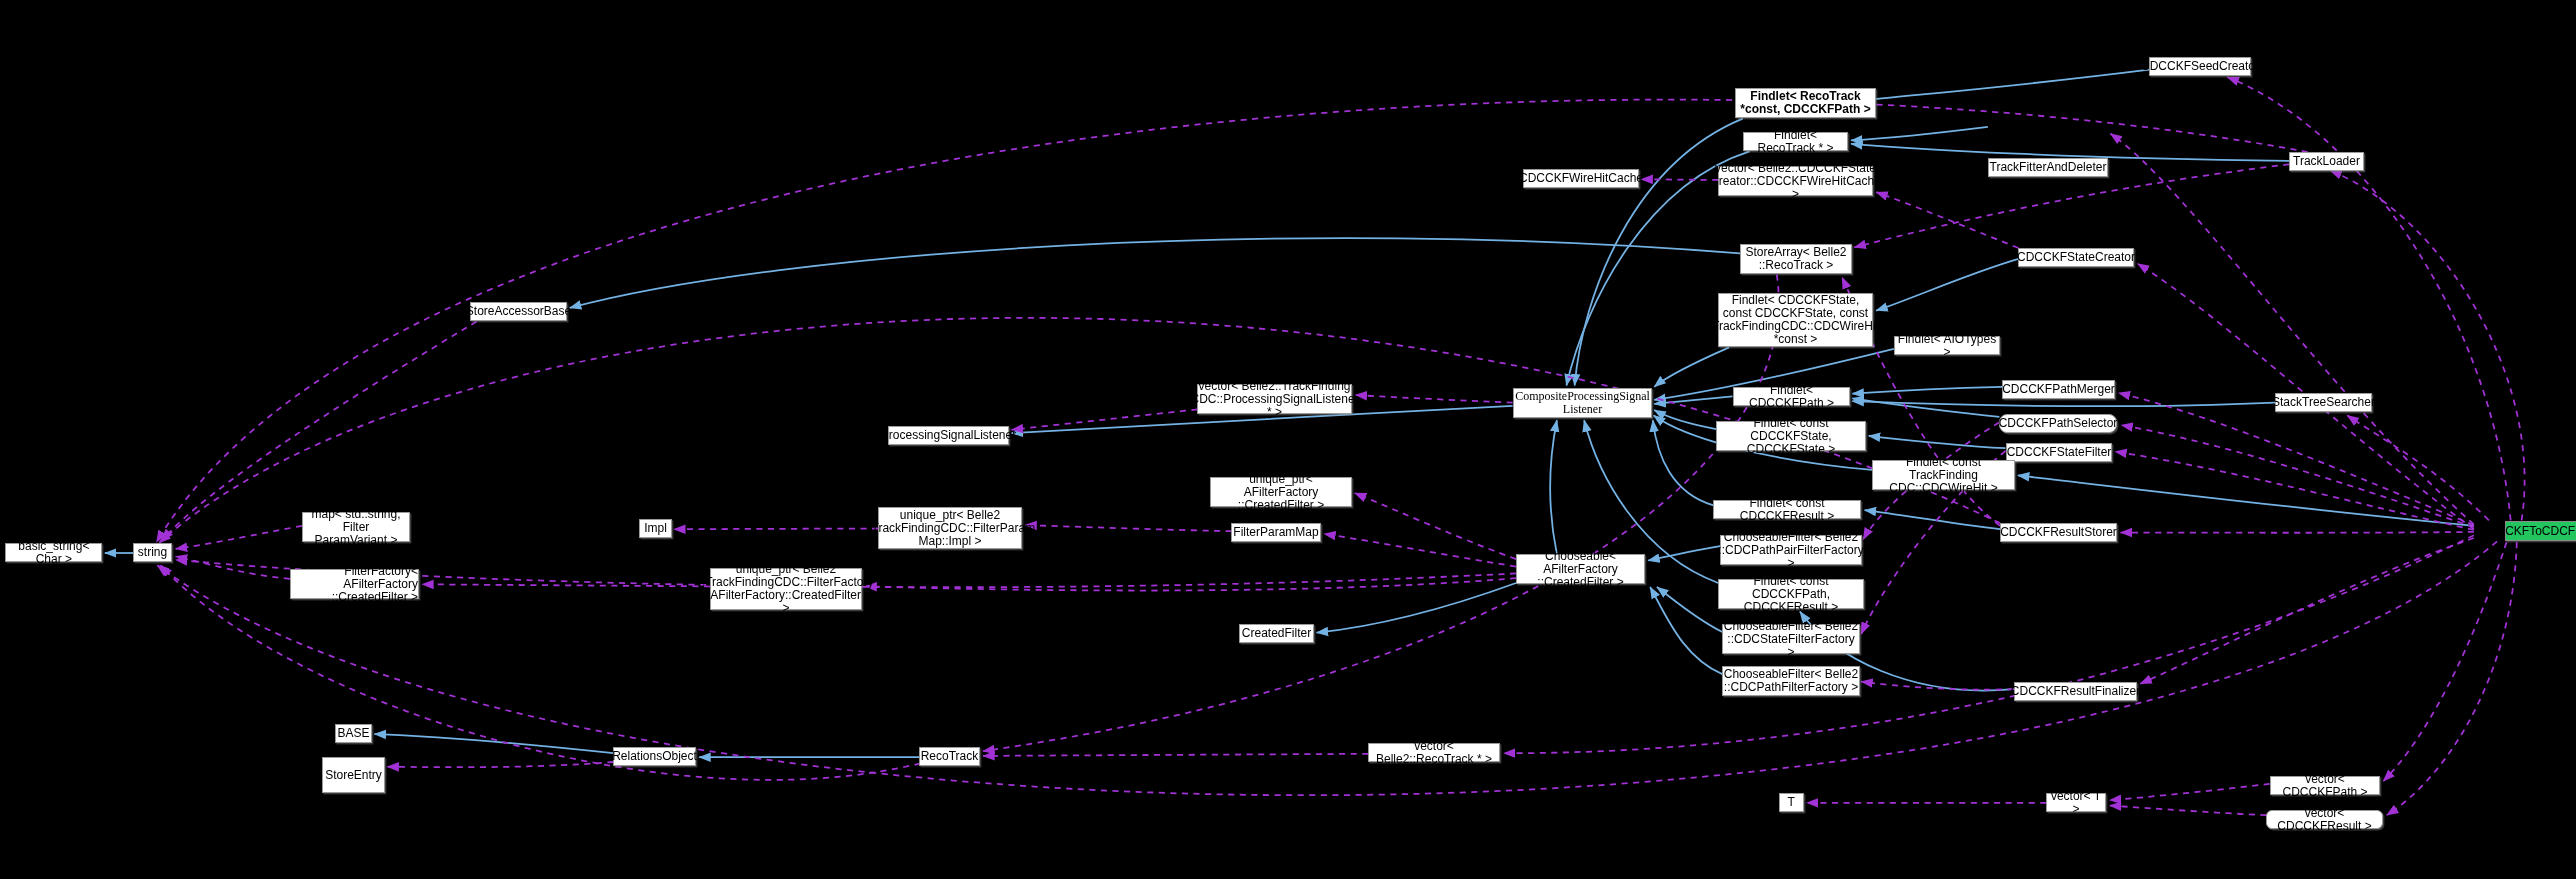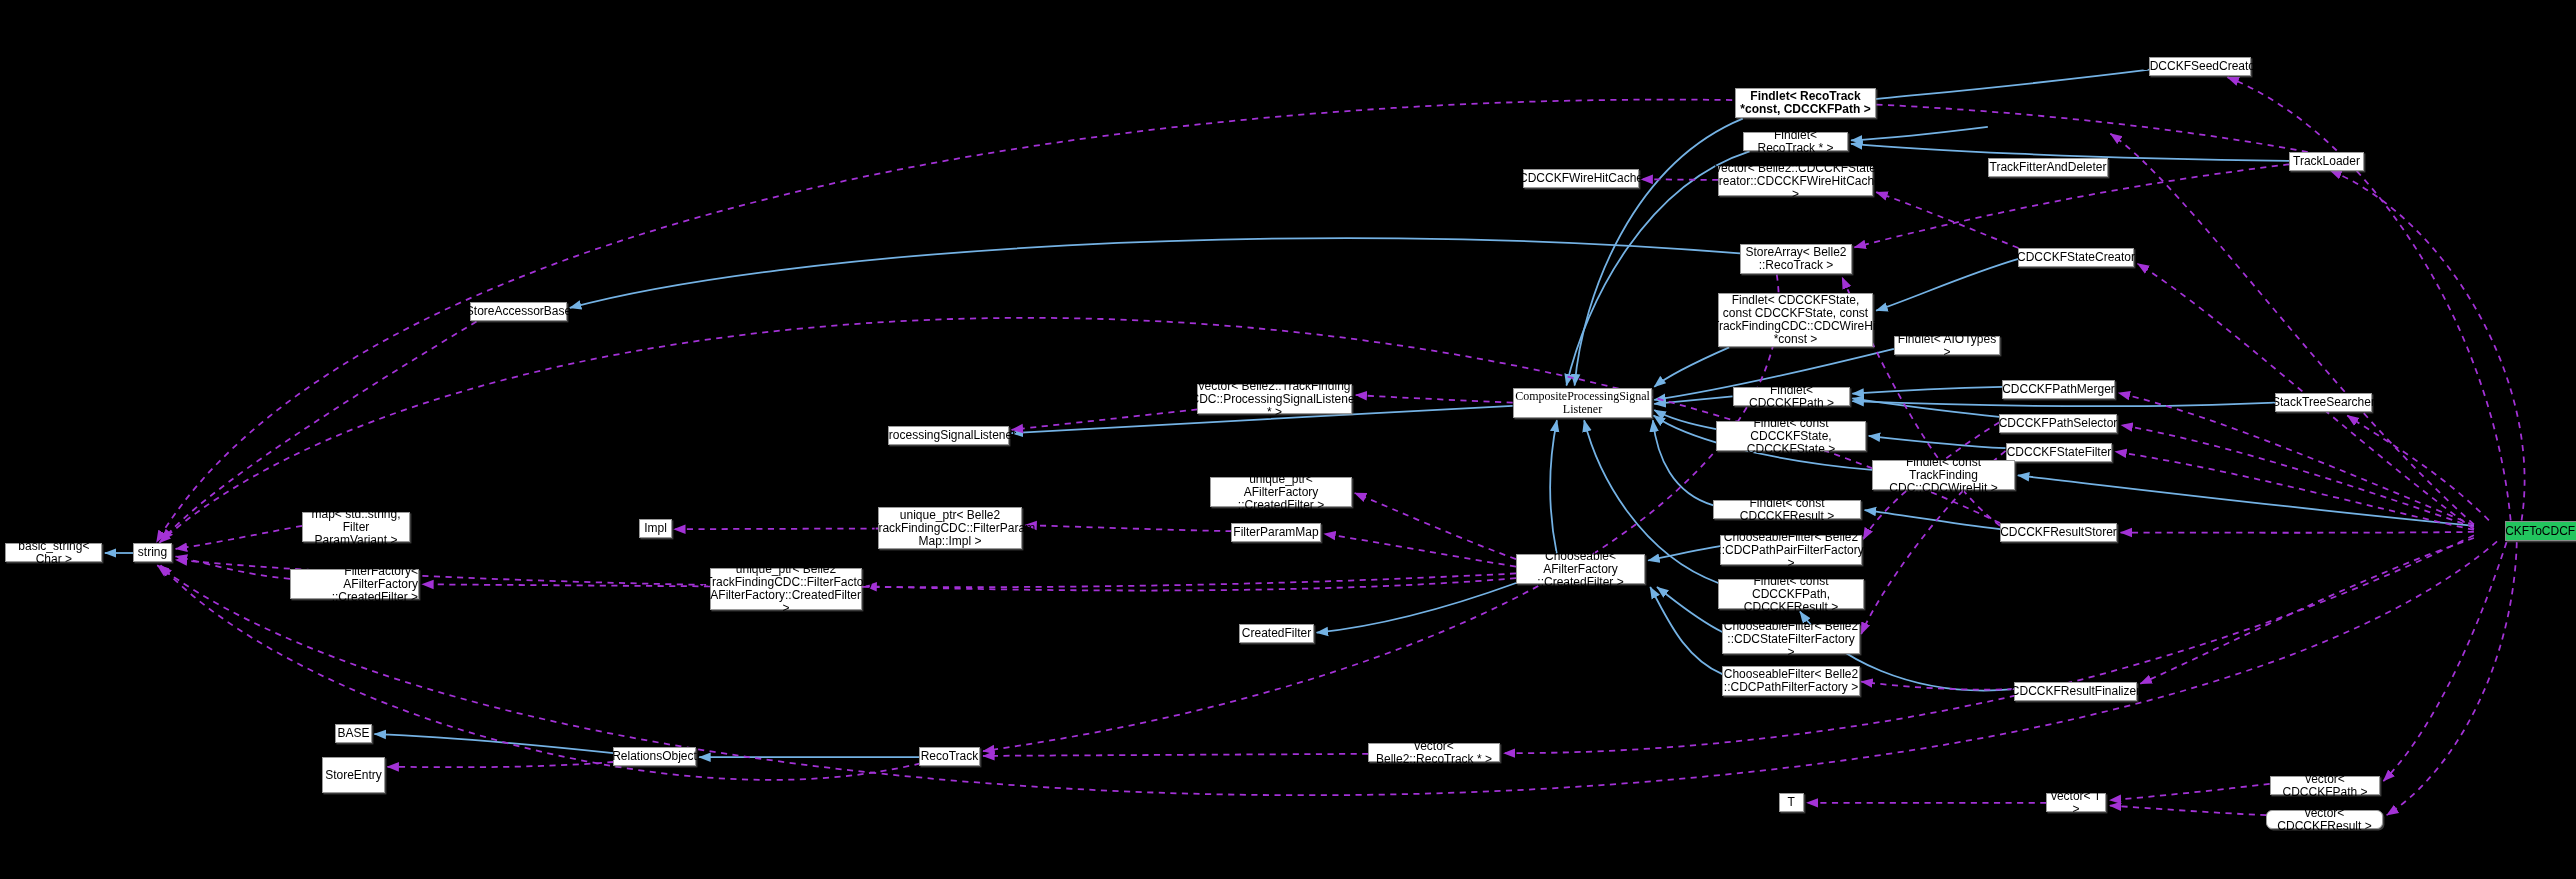--- a/index.html
+++ b/index.html
@@ -135,21 +135,21 @@
     <div class="node" style="left: 1718px; top: 293px; width: 155px; height: 54px;">Findlet&lt; CDCCKFState,
 const CDCCKFState, const
 TrackFindingCDC::CDCWireHit
 *const &gt;</div>
     <div class="node" style="left: 1894px; top: 336px; width: 106px; height: 19px;">Findlet&lt; AIOTypes &gt;</div>
     <div class="node" style="left: 1733px; top: 387px; width: 117px; height: 19px;">Findlet&lt; CDCCKFPath &gt;</div>
     <div class="node" style="left: 2002px; top: 380px; width: 113px; height: 19px;">CDCCKFPathMerger</div>
     <div class="node" style="left: 2275px; top: 393px; width: 97px; height: 19px;">StackTreeSearcher</div>
     <div class="node" style="left: 1716px; top: 421px; width: 150px; height: 30px;">Findlet&lt; const CDCCKFState,
 CDCCKFState &gt;</div>
-    <div class="node" style="left: 1999px; top: 414px; width: 118px; height: 19px;">CDCCKFPathSelector</div>
+    <div class="node" style="left: 1999px; top: 414px; width: 118px; height: 19px; border-radius: 8px;">CDCCKFPathSelector</div>
     <div class="node" style="left: 2006px; top: 443px; width: 106px; height: 19px;">CDCCKFStateFilter</div>
     <div class="node" style="left: 1872px; top: 460px; width: 143px; height: 30px;">Findlet&lt; const TrackFinding
 CDC::CDCWireHit &gt;</div>
     <div class="node" style="left: 1713px; top: 500px; width: 148px; height: 19px;">Findlet&lt; const CDCCKFResult &gt;</div>
     <div class="node" style="left: 2000px; top: 523px; width: 117px; height: 19px;">CDCCKFResultStorer</div>
     <div class="node" style="left: 1210px; top: 477px; width: 142px; height: 30px;">unique_ptr&lt; AFilterFactory
 ::CreatedFilter &gt;</div>
     <div class="node" style="left: 1231px; top: 523px; width: 90px; height: 19px;">FilterParamMap</div>
     <div class="node" style="left: 1516px; top: 554px; width: 129px; height: 30px;">Chooseable&lt; AFilterFactory
 ::CreatedFilter &gt;</div>

